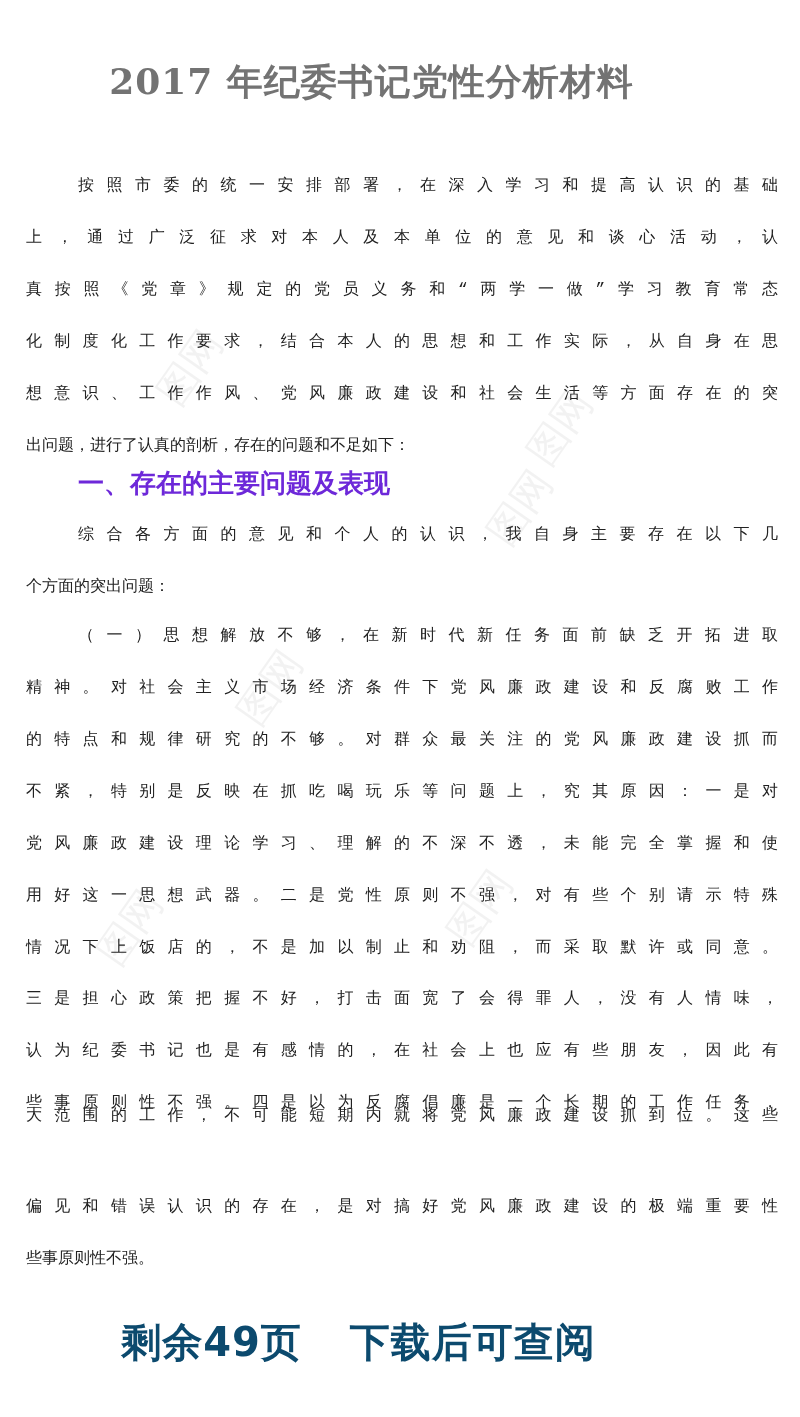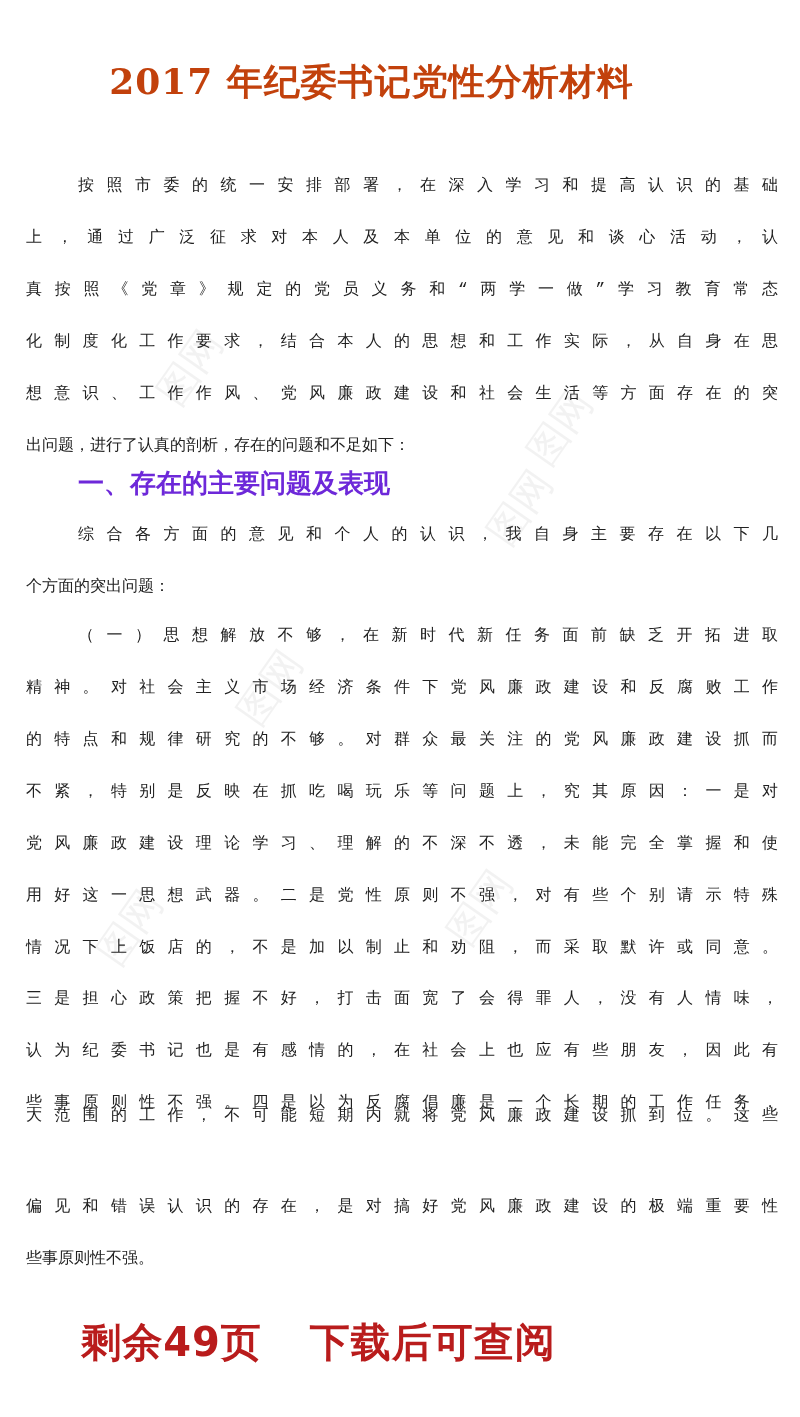--- a/index.html
+++ b/index.html
@@ -1,39 +1,39 @@
 <!DOCTYPE html>
 <html><head>
 <meta charset="utf-8">
 <style>
   html, body { margin: 0; padding: 0; background: #ffffff; }
   body { width: 800px; height: 1417px; position: relative; overflow: hidden; }
   .page { position: absolute; left: 0; top: 0; width: 800px; height: 1417px; }
   .title {
     position: absolute; left: 0; width: 743px; top: 58px;
     text-align: center; font-family: "DejaVu Serif", "Liberation Serif", serif;
-    font-weight: bold; font-size: 36px; color: #c2410c; letter-spacing: 1px;
+    font-weight: bold; font-size: 36px; color: #737373; letter-spacing: 1px;
   }
   .line {
     position: absolute; left: 26px; width: 752px;
     font-family: Liberation Mono, monospace;
     font-size: 16px; color: #222; white-space: nowrap;
     text-align: justify; text-align-last: justify;
     height: 36px; line-height: 36px;
   }
   .line.indent { left: 78px; width: 700px; }
   .line.last { text-align-last: left; }
   .heading {
     position: absolute; left: 78px; font-family: "DejaVu Sans", "Liberation Sans", sans-serif;
     font-size: 26px; font-weight: bold; color: #6d28d9; height: 36px; line-height: 36px;
   }
   .footer {
     position: absolute; left: 0; width: 637px; top: 1315px; text-align: center;
     font-family: "DejaVu Sans", "Liberation Sans", sans-serif; font-weight: bold;
-    font-size: 40px; color: #b91c1c; letter-spacing: 1px;
+    font-size: 40px; color: #0c4a6e; letter-spacing: 1px; padding-left: 40px;
   }
   .footer span + span { margin-left: 48px; }
   .wm {
     position: absolute; font-family: "DejaVu Sans", sans-serif; font-size: 40px;
     color: rgba(0,0,0,0.05); transform: rotate(-55deg); white-space: nowrap;
     pointer-events: none;
   }
 </style>
 </head>
 <body>

